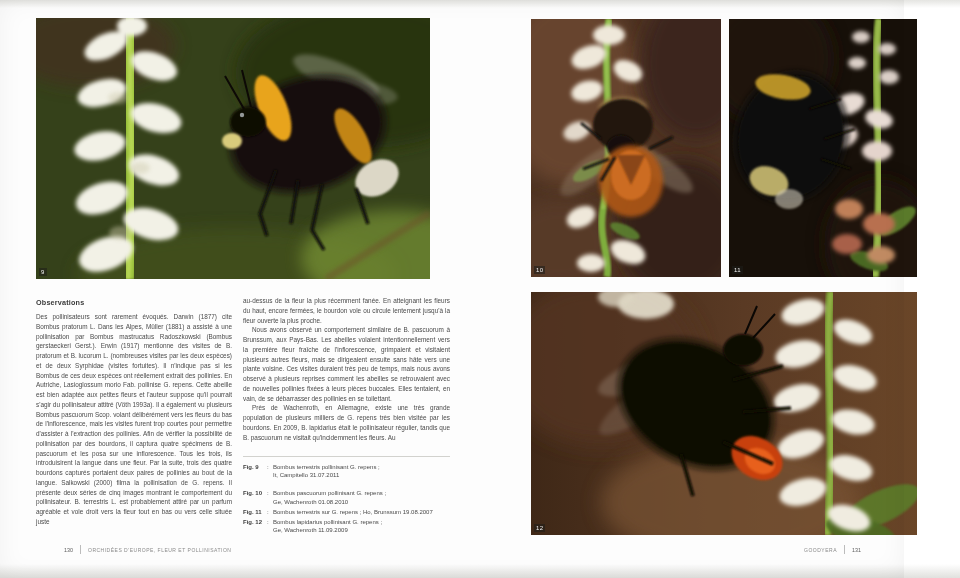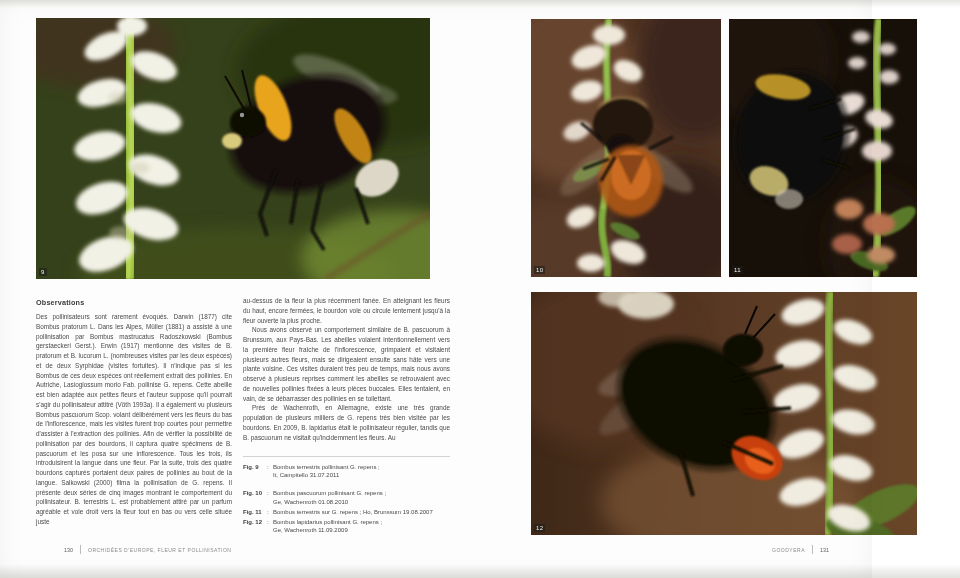--- a/index.html
+++ b/index.html
@@ -1,17 +1,17 @@
 <!DOCTYPE html>
 <html><head>
 <meta charset="utf-8">
 <style>
   html,body{margin:0;padding:0;}
   body{width:960px;height:578px;background:#ffffff;font-family:"Liberation Sans",sans-serif;overflow:hidden;}
-  #stage{position:relative;width:872px;height:578px;background:#fdfdfd;}
+  #stage{position:relative;width:872px;height:578px;background:#fdfdfd;padding-left:32px;}
   
   .edge-top{position:absolute;left:0;top:0;width:960px;height:8px;background:linear-gradient(#dededa,rgba(255,255,255,0));opacity:.8;}
   .edge-bottom{position:absolute;left:0;bottom:0;width:960px;height:14px;background:linear-gradient(rgba(255,255,255,0),#d9d9d5);opacity:.8;}
   .vignette{position:absolute;inset:0;box-shadow:inset 0 0 26px rgba(0,0,0,.05);pointer-events:none;}
 
   .photo{position:absolute;overflow:hidden;background:#222;}
   .photo svg{display:block;width:100%;height:100%;}
   #photo9{left:36px;top:18px;width:394px;height:261px;}
   #photo10{left:531px;top:19px;width:190px;height:258px;}
   #photo11{left:729px;top:19px;width:188px;height:258px;}

